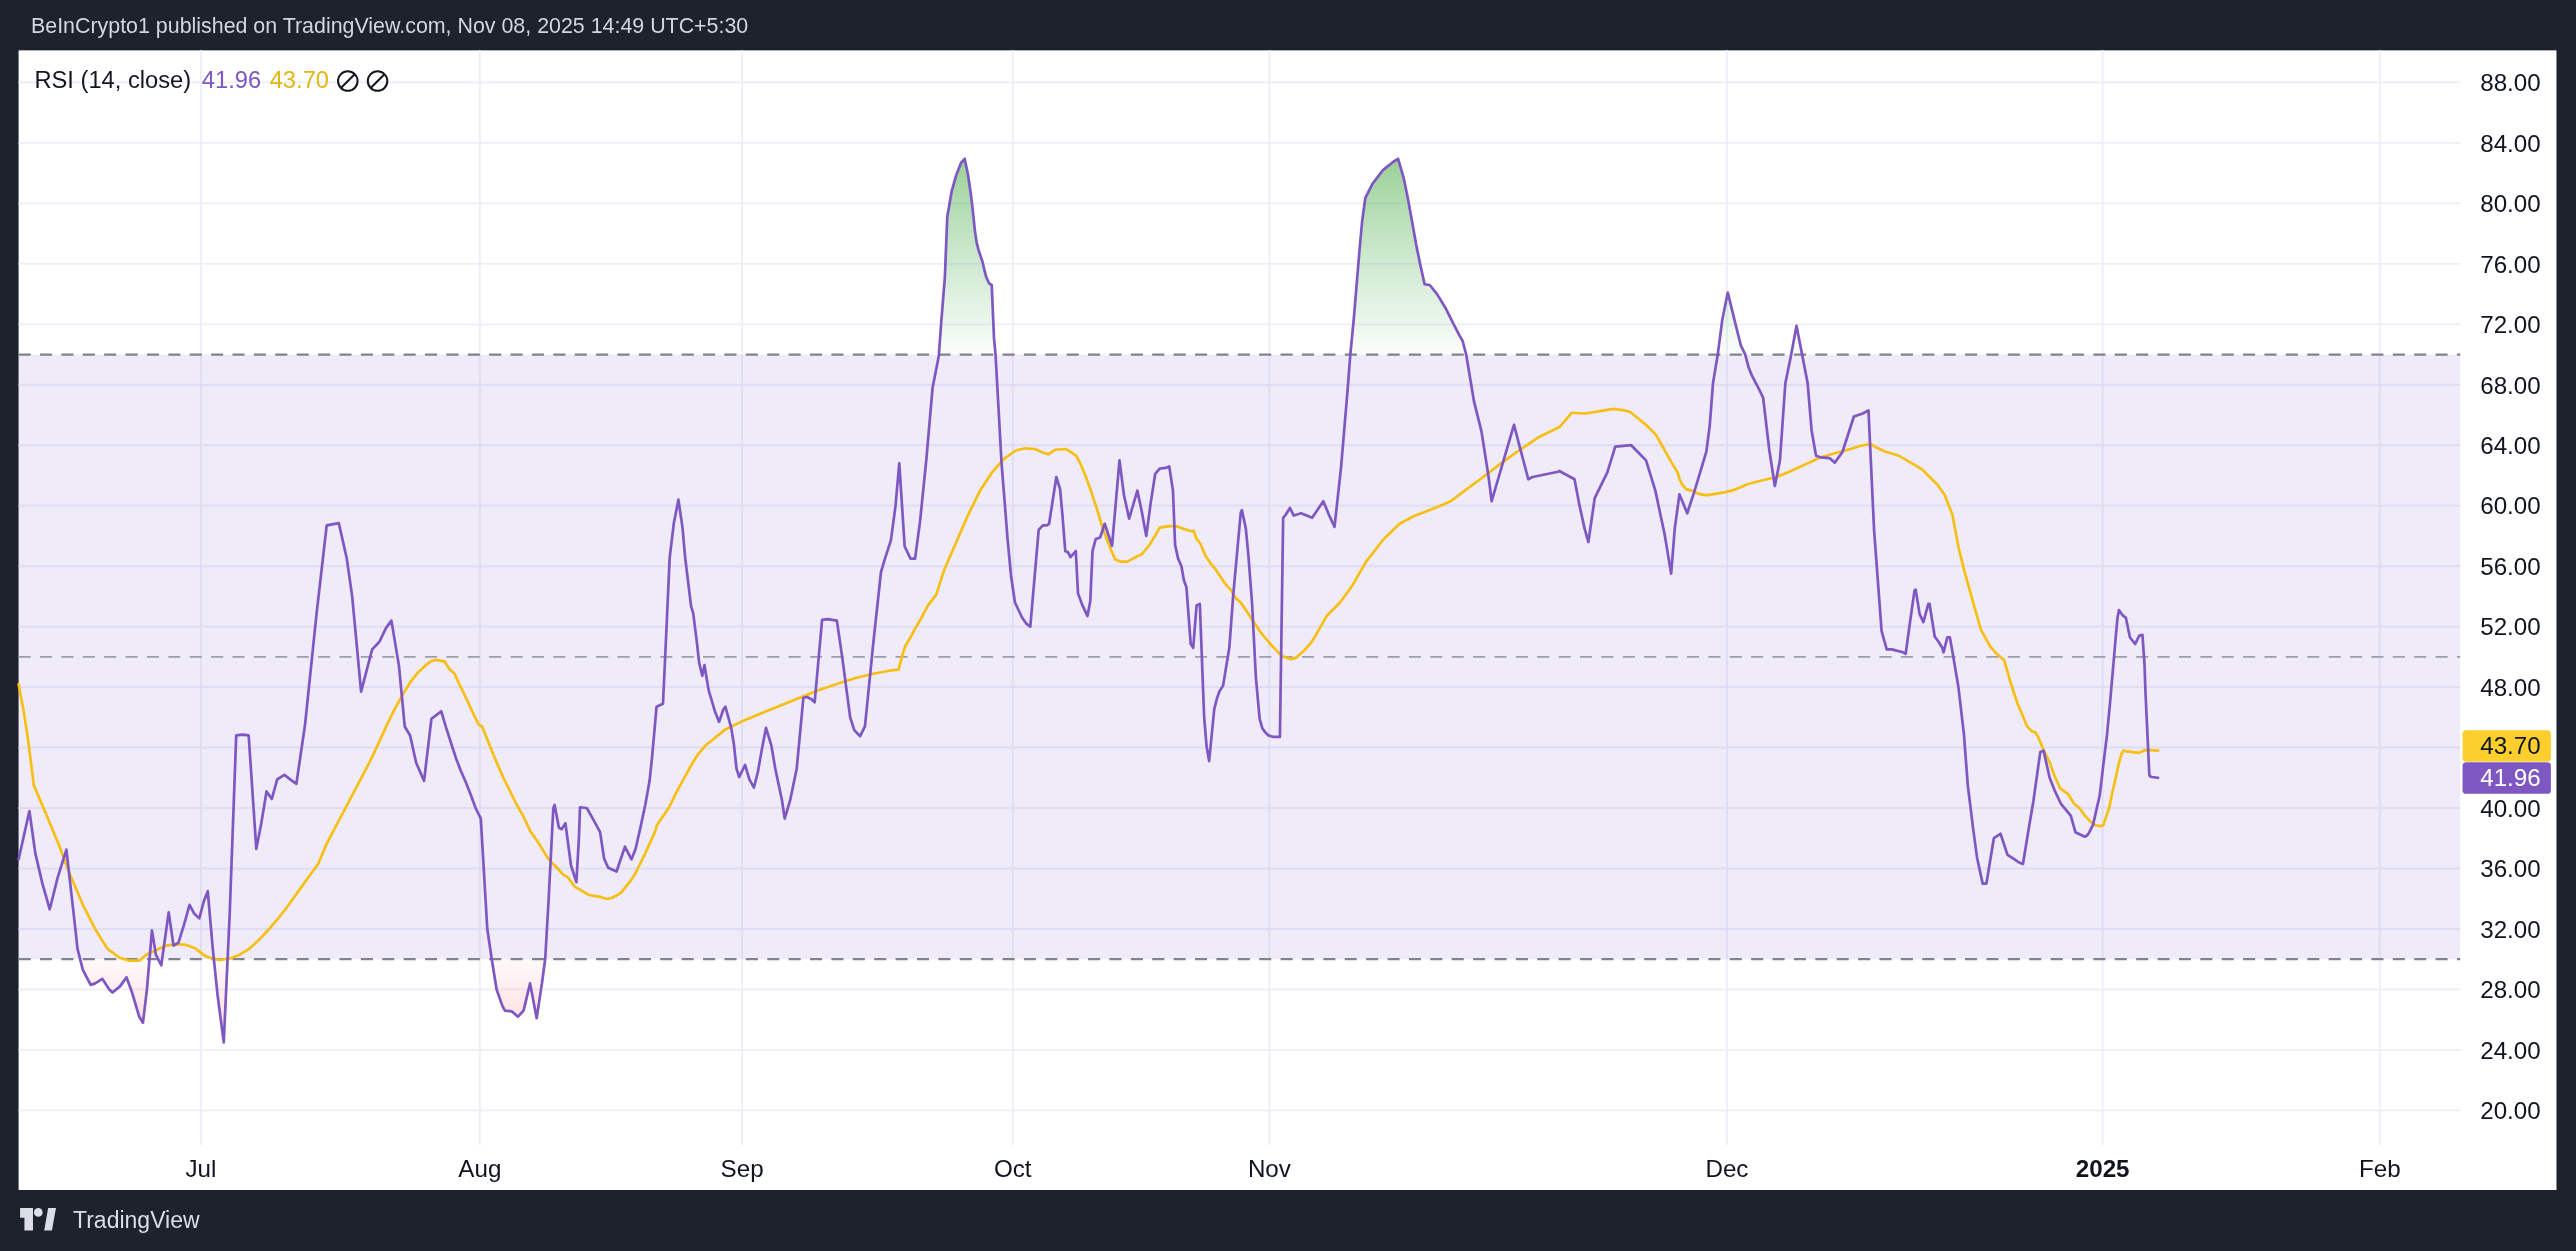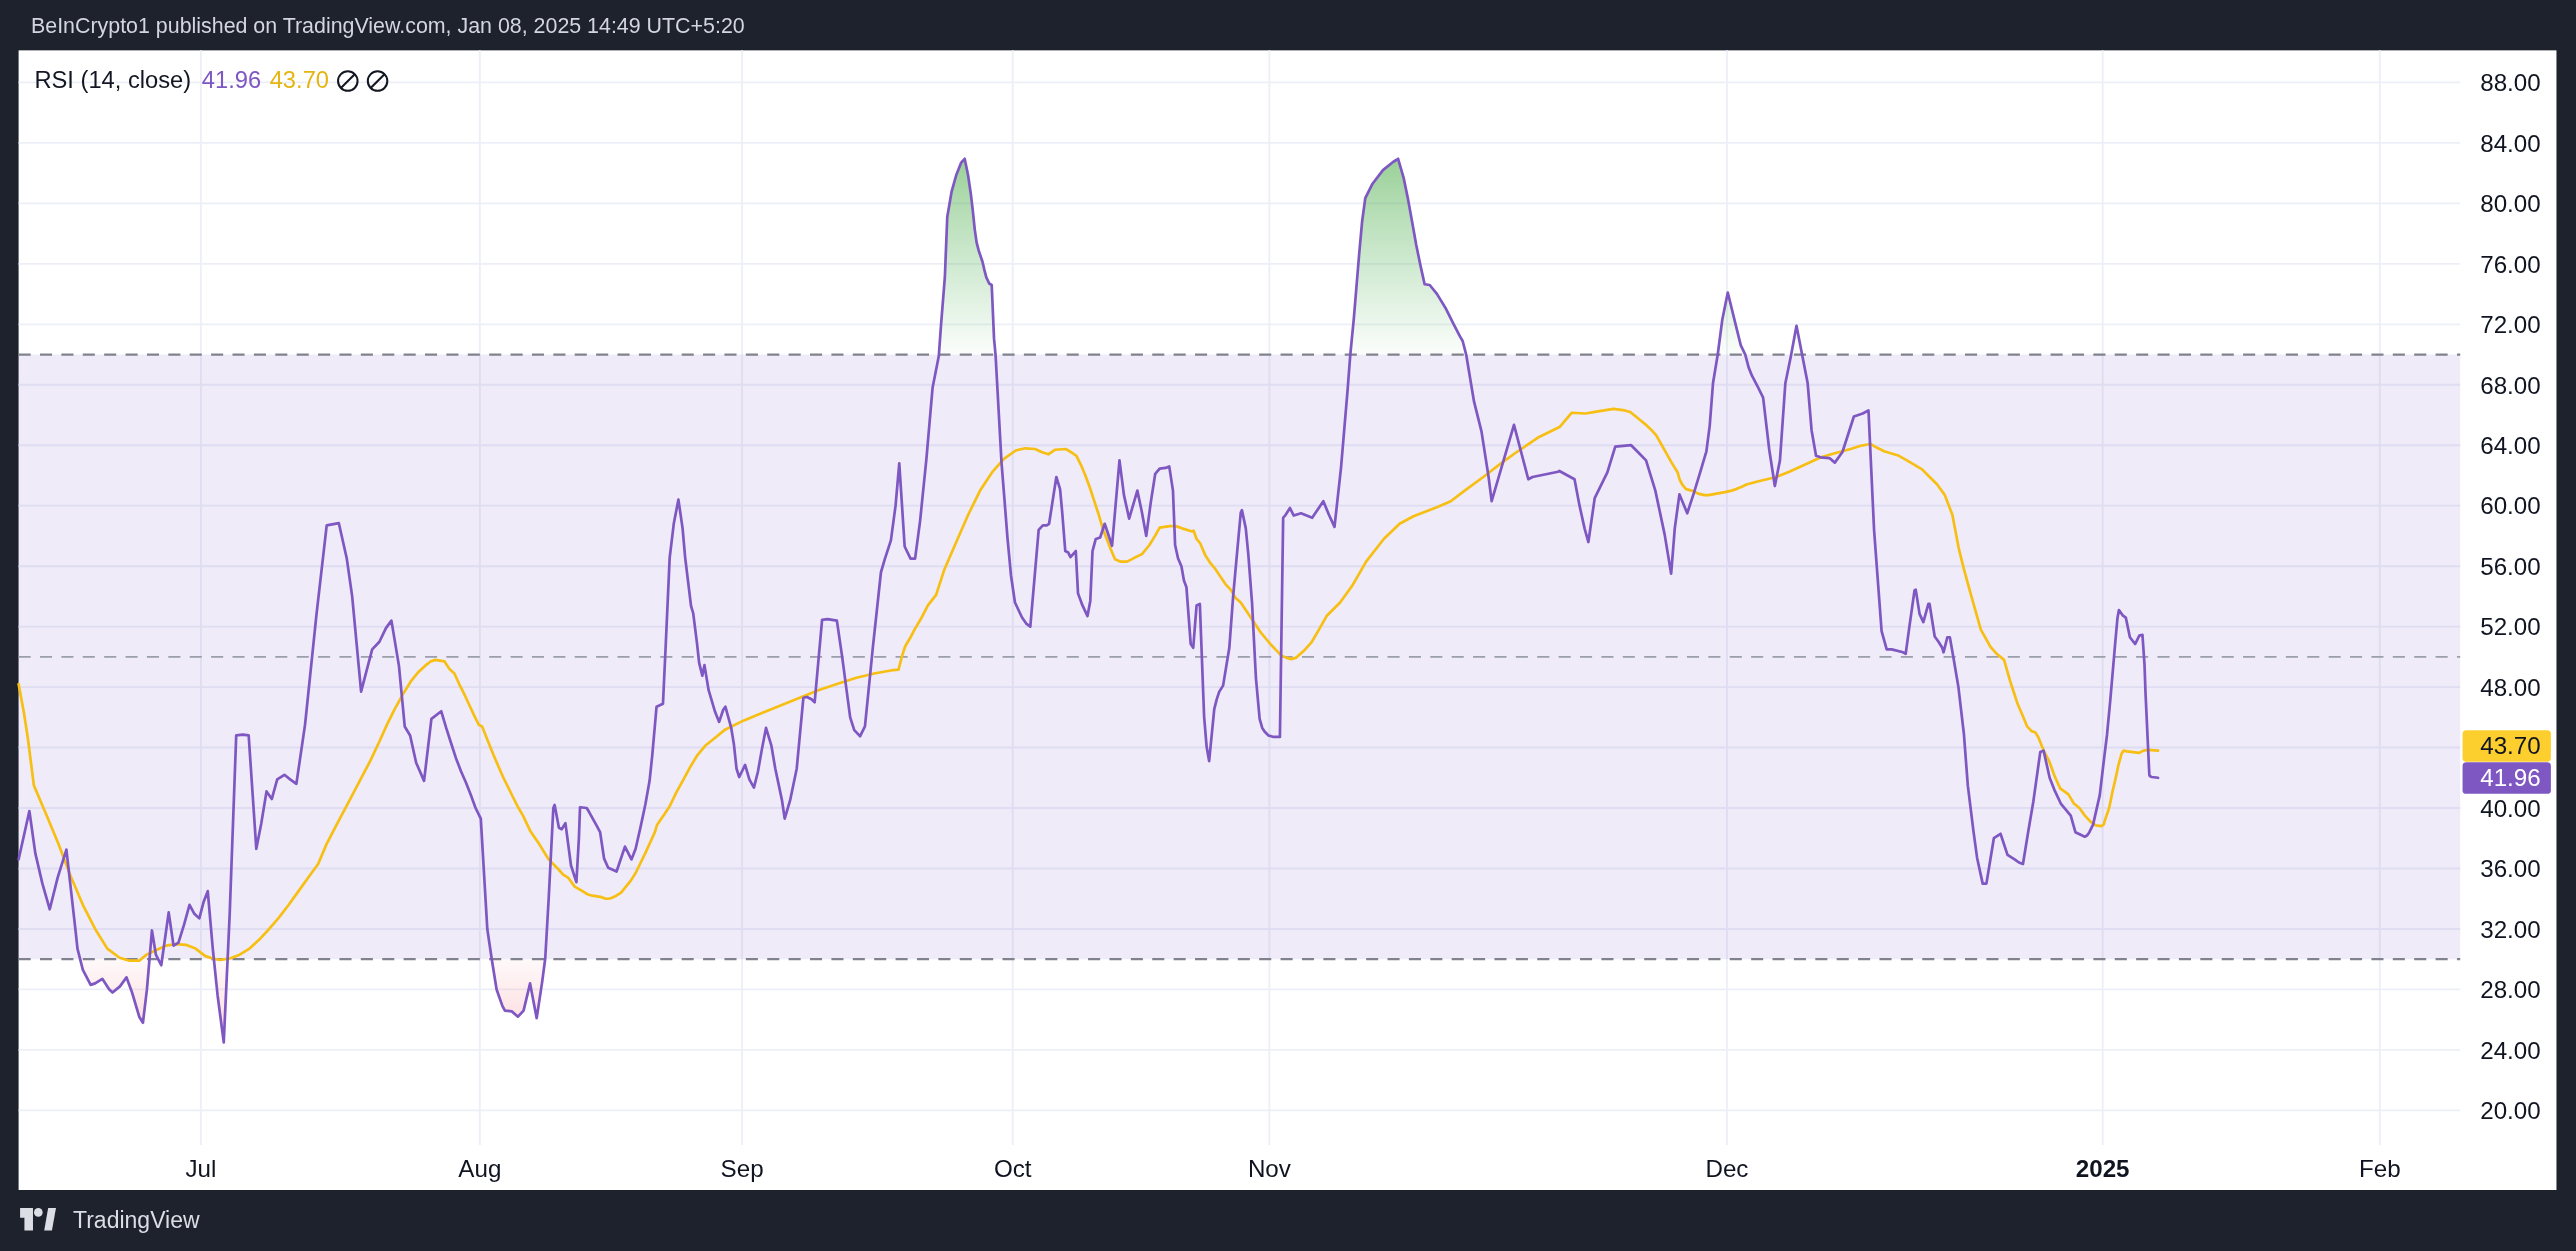--- a/index.html
+++ b/index.html
@@ -91,21 +91,21 @@
 <text x="2261" y="1266" font-family="Liberation Sans, sans-serif" font-size="26" fill="#0f1420" text-anchor="middle" font-weight="bold">2025</text>
 <text x="2559" y="1266" font-family="Liberation Sans, sans-serif" font-size="26" fill="#0f1420" text-anchor="middle">Feb</text>
 <text x="37" y="95" font-family="Liberation Sans, sans-serif" font-size="25.5" fill="#131722">RSI (14, close)</text>
 <text x="217" y="95" font-family="Liberation Sans, sans-serif" font-size="25.5" fill="#7e57c2">41.96</text>
 <text x="290" y="95" font-family="Liberation Sans, sans-serif" font-size="25.5" fill="#e5b512">43.70</text>
 <circle cx="374" cy="87" r="10.5" fill="none" stroke="#131722" stroke-width="2.2"></circle>
 <line x1="366.6" y1="94.4" x2="381.4" y2="79.6" stroke="#131722" stroke-width="2.2"></line>
 <circle cx="406" cy="87" r="10.5" fill="none" stroke="#131722" stroke-width="2.2"></circle>
 <line x1="398.6" y1="94.4" x2="413.4" y2="79.6" stroke="#131722" stroke-width="2.2"></line>
 </svg>
-<div class="abs" style="left:31px;top:0;height:50px;line-height:52px;font-size:21.4px;color:#d3d6df">BeInCrypto1 published on TradingView.com, Jan 08, 2025 14:49 UTC+5:20</div>
+<div class="abs" style="left:31px;top:0;height:50px;line-height:52px;font-size:21.4px;color:#d3d6df">BeInCrypto1 published on TradingView.com, Nov 08, 2025 14:49 UTC+5:30</div>
 <div class="abs" style="left:0;top:1190px;width:2576px;height:61px;background:#1e222d"></div>
 <svg class="abs" style="left:19.5px;top:1208px" width="37" height="23" viewBox="0 0 40 25">
 <path d="M0 0 H14 V24.5 H4.7 V10.6 H0 Z" fill="#dcdee5"></path>
 <circle cx="19.8" cy="4.8" r="4.7" fill="#dcdee5"></circle>
 <path d="M26.2 24.5 L30.5 0 L39 0 L34.6 24.5 Z" fill="#dcdee5"></path>
 </svg>
 <div class="abs" style="left:73px;top:1190px;height:75px;line-height:60px;font-size:23px;font-weight:500;color:#dcdee5">TradingView</div>
 
 
 </body></html>

